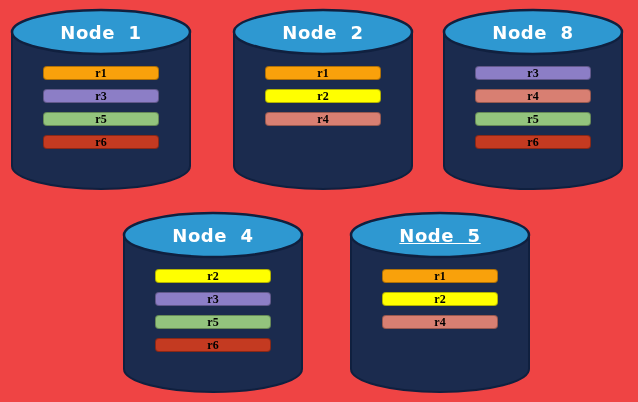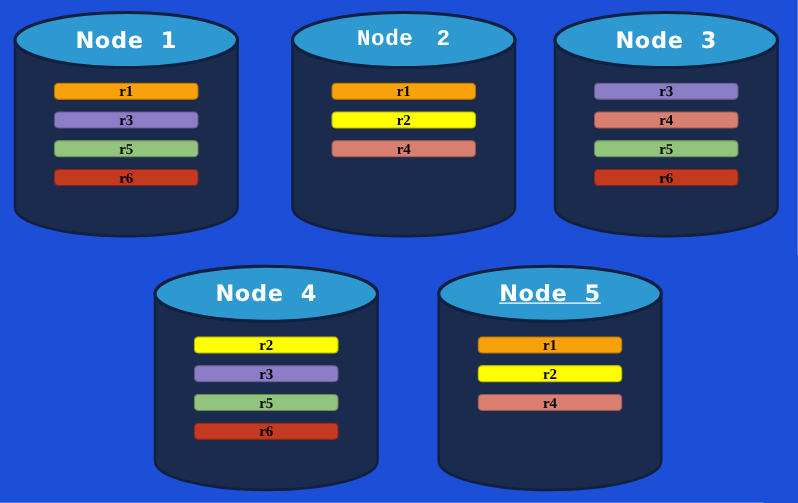--- a/index.html
+++ b/index.html
@@ -57,48 +57,48 @@
     justify-content: center;
     font-size: 12px;
     font-weight: bold;
     line-height: 13px;
     font-family: Liberation Serif, serif;
   }
 </style>
 </head>
 <body>
 
-<div id="canvas" style="background: #1d4ed8;">
+<div id="canvas" style="background: #ef4444;">
     <div class="cylinder pos1">
       <svg width="182" height="184" viewBox="0 0 182 184">
         <path d="M2 24 L2 158 A89 23 0 0 0 180 158 L180 24 Z" fill="#1B2B4E" stroke="#10203F" stroke-width="2"></path>
         <ellipse cx="91" cy="24" rx="89" ry="22" fill="#2E98D1" stroke="#10203F" stroke-width="2.5"></ellipse>
       </svg>
       <div class="node-title" style="color: rgb(255, 255, 255);">Node 1</div>
       <div class="replica-bar" style="top: 58px; background: rgb(249, 161, 11); color: rgb(0, 0, 0);">r1</div>
       <div class="replica-bar" style="top: 81px; background: rgb(140, 126, 198); color: rgb(0, 0, 0);">r3</div>
       <div class="replica-bar" style="top: 104px; background: rgb(147, 196, 125); color: rgb(0, 0, 0);">r5</div>
       <div class="replica-bar" style="top: 127px; background: rgb(196, 58, 33); color: rgb(0, 0, 0);">r6</div>
     </div>
     <div class="cylinder pos2">
       <svg width="182" height="184" viewBox="0 0 182 184">
         <path d="M2 24 L2 158 A89 23 0 0 0 180 158 L180 24 Z" fill="#1B2B4E" stroke="#10203F" stroke-width="2"></path>
         <ellipse cx="91" cy="24" rx="89" ry="22" fill="#2E98D1" stroke="#10203F" stroke-width="2.5"></ellipse>
       </svg>
-      <div class="node-title" style="color: rgb(255, 255, 255); font-family: Liberation Mono, monospace;">Node 2</div>
+      <div class="node-title" style="color: rgb(255, 255, 255);">Node 2</div>
       <div class="replica-bar" style="top: 58px; background: rgb(249, 161, 11); color: rgb(0, 0, 0);">r1</div>
       <div class="replica-bar" style="top: 81px; background: rgb(255, 255, 0); color: rgb(0, 0, 0);">r2</div>
       <div class="replica-bar" style="top: 104px; background: rgb(216, 127, 114); color: rgb(0, 0, 0);">r4</div>
     </div>
     <div class="cylinder pos3">
       <svg width="182" height="184" viewBox="0 0 182 184">
         <path d="M2 24 L2 158 A89 23 0 0 0 180 158 L180 24 Z" fill="#1B2B4E" stroke="#10203F" stroke-width="2"></path>
         <ellipse cx="91" cy="24" rx="89" ry="22" fill="#2E98D1" stroke="#10203F" stroke-width="2.5"></ellipse>
       </svg>
-      <div class="node-title" style="color: rgb(255, 255, 255);">Node 3</div>
+      <div class="node-title" style="color: rgb(255, 255, 255);">Node 8</div>
       <div class="replica-bar" style="top: 58px; background: rgb(140, 126, 198); color: rgb(0, 0, 0);">r3</div>
       <div class="replica-bar" style="top: 81px; background: rgb(216, 127, 114); color: rgb(0, 0, 0);">r4</div>
       <div class="replica-bar" style="top: 104px; background: rgb(147, 196, 125); color: rgb(0, 0, 0);">r5</div>
       <div class="replica-bar" style="top: 127px; background: rgb(196, 58, 33); color: rgb(0, 0, 0);">r6</div>
     </div>
     <div class="cylinder pos4">
       <svg width="182" height="184" viewBox="0 0 182 184">
         <path d="M2 24 L2 158 A89 23 0 0 0 180 158 L180 24 Z" fill="#1B2B4E" stroke="#10203F" stroke-width="2"></path>
         <ellipse cx="91" cy="24" rx="89" ry="22" fill="#2E98D1" stroke="#10203F" stroke-width="2.5"></ellipse>
       </svg>

